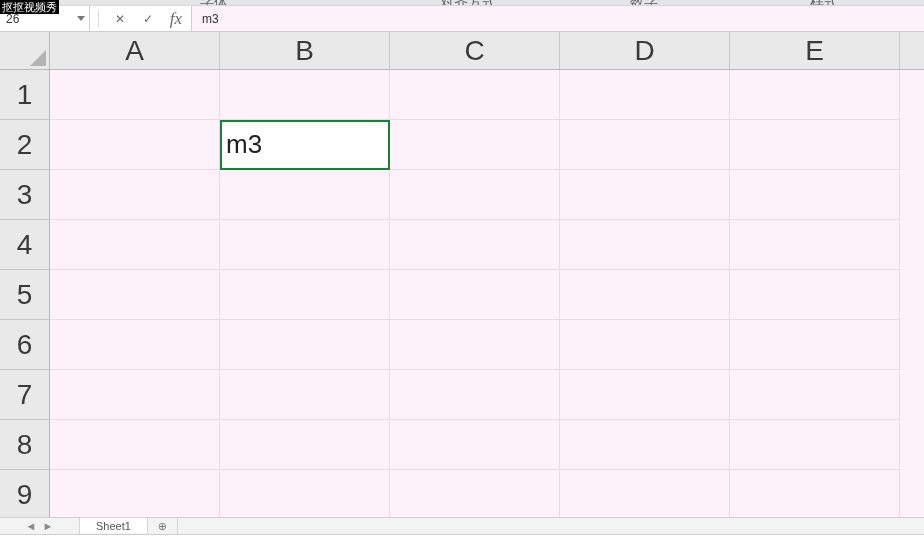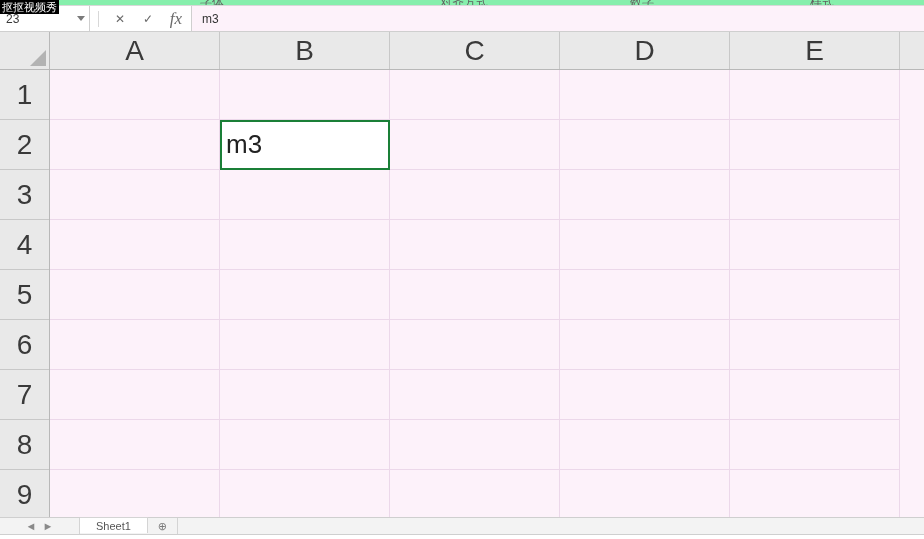--- a/index.html
+++ b/index.html
@@ -2,24 +2,24 @@
 <html><head>
 <meta charset="utf-8">
 <style>
   * { box-sizing: border-box; margin: 0; padding: 0; }
   html, body { width: 924px; height: 539px; font-family: Arial, "Microsoft YaHei", sans-serif; overflow: hidden; background: #fff; }
   .app { display: flex; flex-direction: column; width: 100%; height: 100%; }
 
   
   .ribbon-fragment {
     height: 6px;
-    background: #86efac;
+    background: #e5e5e5;
     border-bottom: 1px solid #d8d8d8;
     position: relative;
-    font-size: 12px;
+    font-size: 14px;
     color: #606060;
     overflow: hidden;
   }
   .ribbon-fragment span { position: absolute; top: -6px; white-space: nowrap; }
 
   
   .overlay-tag {
     position: absolute;
     top: 0; left: 0;
     background: #000;
@@ -207,21 +207,21 @@
 
   <div class="ribbon-fragment">
     <span style="left:200px">字体</span>
     <span style="left:440px">对齐方式</span>
     <span style="left:630px">数字</span>
     <span style="left:810px">样式</span>
   </div>
 
   <div class="fbar">
     <div class="namebox">
-      <span>23</span>
+      <span>26</span>
       <span class="dd"></span>
     </div>
     <div class="fbar-btns">
       <span class="sep"></span>
       <span class="ic">✕</span>
       <span class="ic">✓</span>
       <span class="ic fx">fx</span>
     </div>
     <div class="formula-input fbar-pink-tint">
       <span>m3</span>

